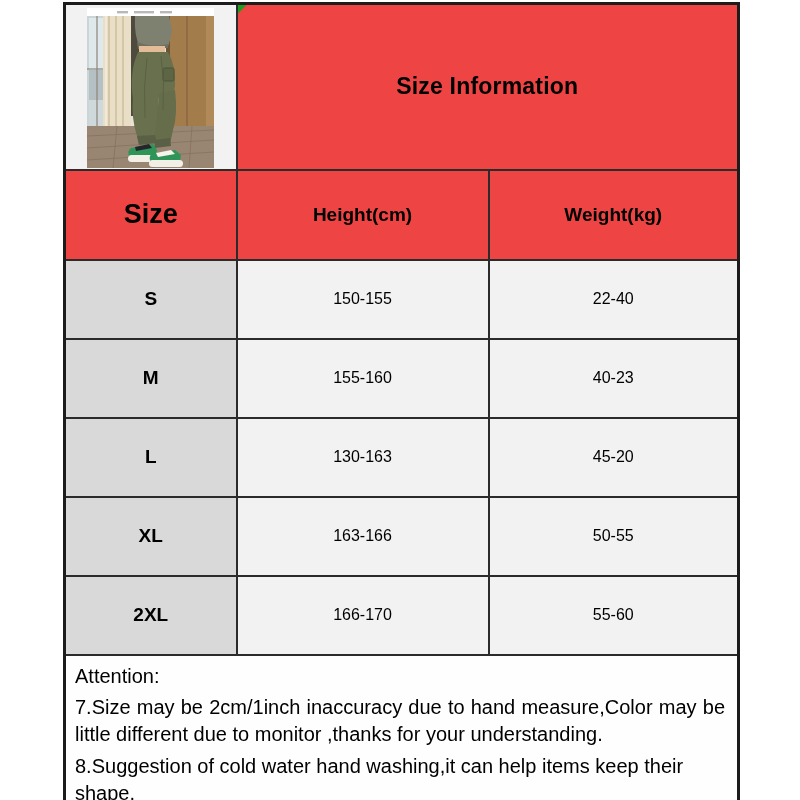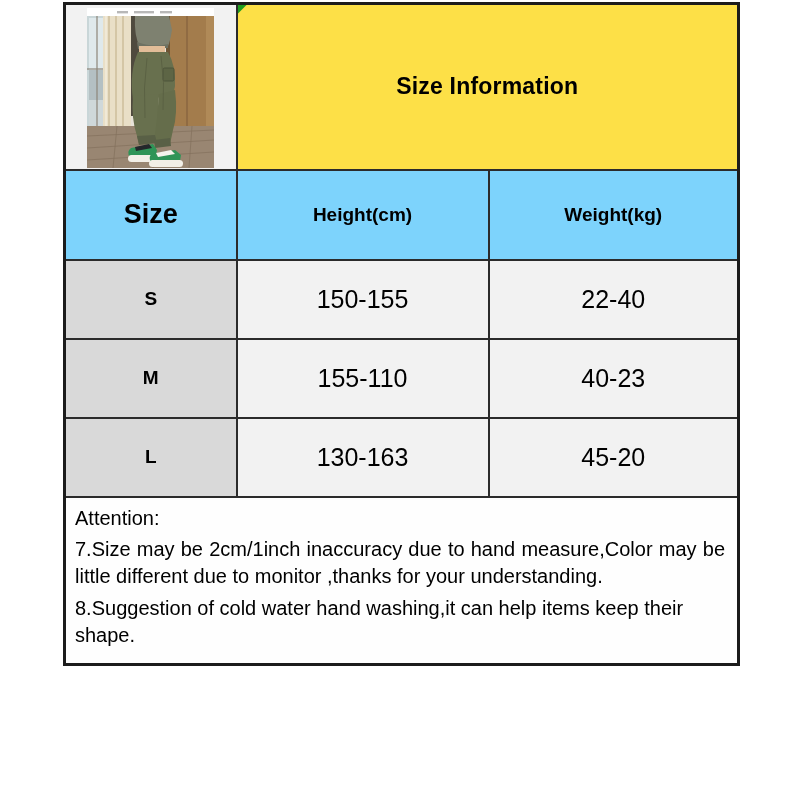--- a/index.html
+++ b/index.html
@@ -19,31 +19,31 @@
   }
   col.c1{width:172px}
   col.c2{width:252px}
   col.c3{width:250px}
 
   tr.row-top{height:166px}
   tr.row-head{height:90px}
   tr.row-data{height:79px}
 
   td.photo-cell{background:#f2f2f2;}
-  td.title-cell{background:#fde047;position:relative;}
+  td.title-cell{background:#ef4444;position:relative;}
   .title-text{font-size:23px;font-weight:bold;letter-spacing:.2px;}
   .corner-marker{
     position:absolute;top:0;left:0;width:9px;height:9px;
     clip-path:polygon(0 0,100% 0,0 100%);
   }
 
-  td.head-cell{background:#7dd3fc;font-weight:bold;font-size:19px;text-align:center;}
+  td.head-cell{background:#ef4444;font-weight:bold;font-size:19px;text-align:center;}
   td.head-cell.size-head{font-size:27px;}
   td.size-col{background:#d9d9d9;font-weight:bold;font-size:19px;}
-  td.val-cell{background:#f2f2f2;font-size:25px;font-weight:400;}
+  td.val-cell{background:#f2f2f2;font-size:16px;font-weight:400;}
 
   td.attention-cell{
     background:#fefefe;text-align:left;vertical-align:top;
     padding:3px 8px 10px 5px;height:132px;
   }
   .attention-cell p{margin:4px;font-size:20px;line-height:1.37;}
   .attn-justified{text-align:justify;}
 
   svg.photo{display:block;margin:3px auto 0;}
 </style>
@@ -148,27 +148,37 @@
       <td class="head-cell">Weight(kg)</td>
     </tr>
 
     <tr class="row-data">
       <td class="size-col">S</td>
       <td class="val-cell">150-155</td>
       <td class="val-cell">22-40</td>
     </tr>
     <tr class="row-data">
       <td class="size-col">M</td>
-      <td class="val-cell">155-110</td>
+      <td class="val-cell">155-160</td>
       <td class="val-cell">40-23</td>
     </tr>
     <tr class="row-data">
       <td class="size-col">L</td>
       <td class="val-cell">130-163</td>
       <td class="val-cell">45-20</td>
+    </tr>
+    <tr class="row-data">
+      <td class="size-col">XL</td>
+      <td class="val-cell">163-166</td>
+      <td class="val-cell">50-55</td>
+    </tr>
+    <tr class="row-data">
+      <td class="size-col">2XL</td>
+      <td class="val-cell">166-170</td>
+      <td class="val-cell">55-60</td>
     </tr>
 
     <tr>
       <td class="attention-cell" colspan="3">
         <p>Attention:</p>
         <p class="attn-justified">7.Size may be 2cm/1inch inaccuracy due to hand measure,Color may be little different due to monitor ,thanks for your understanding.</p>
         <p>8.Suggestion of cold water hand washing,it can help items keep their shape.</p>
       </td>
     </tr>
   </tbody>

